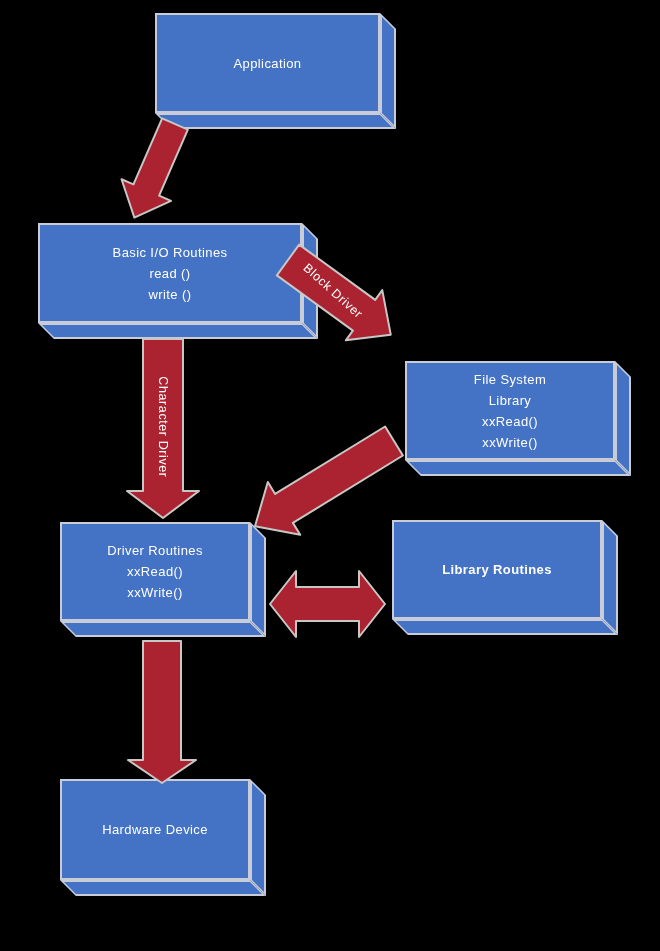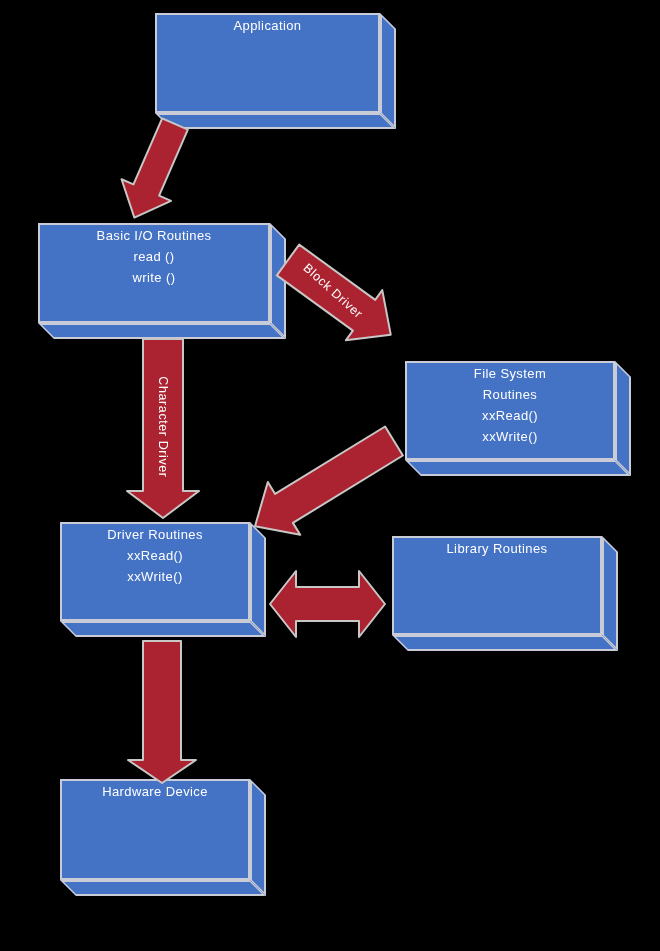--- a/index.html
+++ b/index.html
@@ -10,21 +10,21 @@
     background: var(--background, #000000);
     overflow: hidden;
     font-family: "Liberation Sans", sans-serif;
   }
   .box3d { position: absolute; }
   .face-front {
     position: absolute; left: 0; top: 0; right: 0; bottom: 0;
     background: var(--box-fill, #4472C4);
     border: 2px solid var(--box-border, #C9CBD6);
     box-sizing: border-box;
-    display: flex; flex-direction: column; justify-content: flex-start; align-items: center;
+    display: flex; flex-direction: column; justify-content: center; align-items: center;
     z-index: 2;
     color: var(--text-color, #fff);
     font-size: 13px; line-height: 21px; letter-spacing: 0.4px; text-align: center;
   }
   .face-side {
     position: absolute; left: 100%; top: 0; width: 16px; height: 100%;
     background: var(--box-fill, #4472C4);
     border: 2px solid var(--box-border, #C9CBD6);
     box-sizing: border-box;
     transform: skewY(45deg); transform-origin: 0 0;
@@ -59,52 +59,52 @@
 <div id="canvas">
 
   <div class="box3d" style="left:155px;top:13px;width:225px;height:100px;">
     <div class="face-side"></div>
     <div class="face-bottom"></div>
     <div class="face-front">
       <div>Application</div>
     </div>
   </div>
 
-  <div class="box3d" style="left:38px;top:223px;width:232px;height:100px;">
+  <div class="box3d" style="left:38px;top:223px;width:232px;height:100px;padding-left:32px;">
     <div class="face-side"></div>
     <div class="face-bottom"></div>
     <div class="face-front">
       <div>Basic I/O Routines</div>
       <div>read ()</div>
       <div>write ()</div>
     </div>
   </div>
 
   <div class="box3d" style="left:405px;top:337px;width:210px;height:99px;margin-top:24px;">
     <div class="face-side"></div>
     <div class="face-bottom"></div>
     <div class="face-front">
       <div>File System</div>
-      <div>Routines</div>
+      <div>Library</div>
       <div>xxRead()</div>
       <div>xxWrite()</div>
     </div>
   </div>
 
   <div class="box3d" style="left:60px;top:522px;width:190px;height:99px;">
     <div class="face-side"></div>
     <div class="face-bottom"></div>
     <div class="face-front">
       <div>Driver Routines</div>
       <div>xxRead()</div>
       <div>xxWrite()</div>
     </div>
   </div>
 
-  <div class="box3d" style="left:392px;top:536px;width:210px;height:99px;">
+  <div class="box3d" style="left:392px;top:520px;width:210px;height:99px;font-weight:bold;">
     <div class="face-side"></div>
     <div class="face-bottom"></div>
     <div class="face-front">
       <div>Library Routines</div>
     </div>
   </div>
 
   <div class="box3d" style="left:60px;top:779px;width:190px;height:101px;">
     <div class="face-side"></div>
     <div class="face-bottom"></div>

